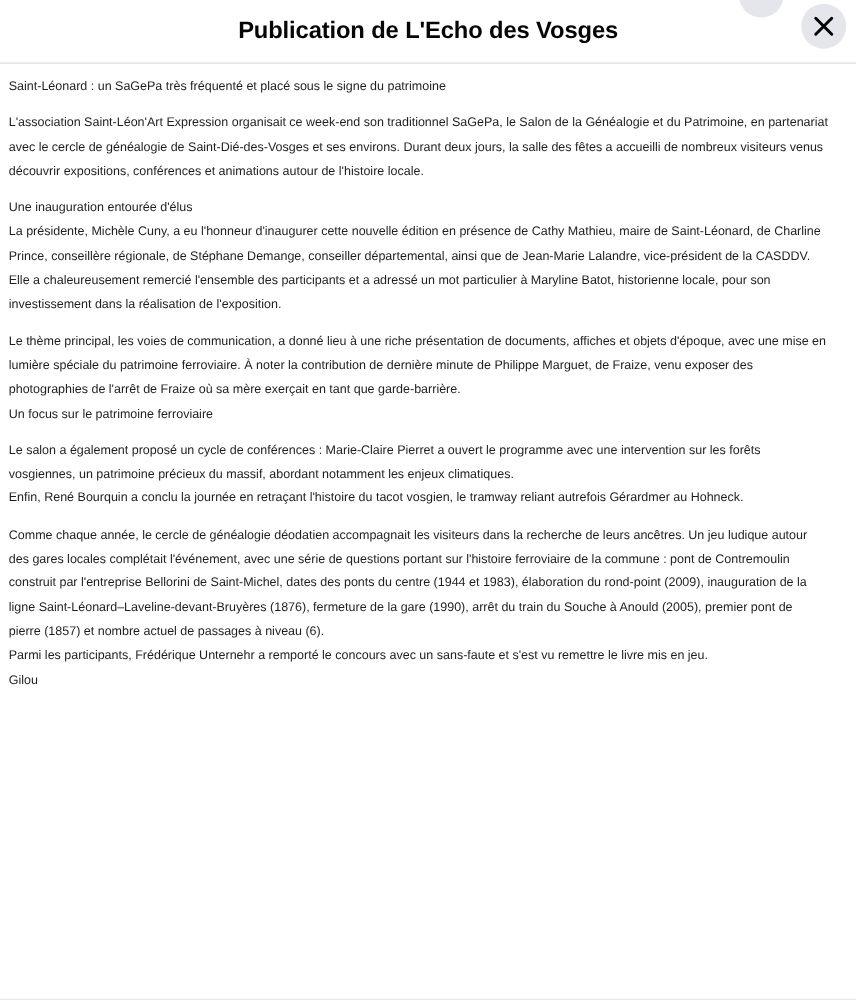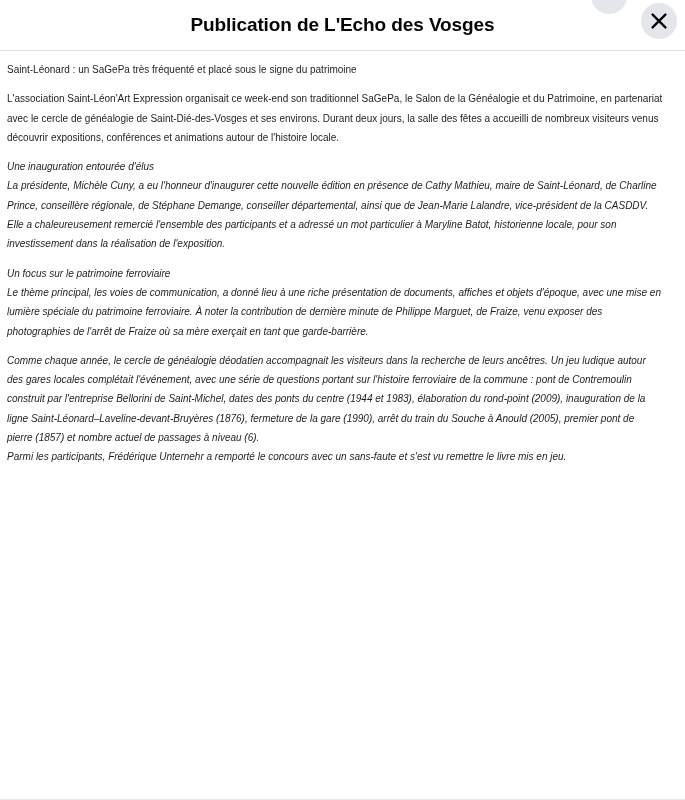--- a/index.html
+++ b/index.html
@@ -102,21 +102,20 @@
 
   .article p {
     margin: 0 0 10px 0;
   }
   .article p:last-child {
     margin-bottom: 0;
   }
 
   .article .block {
     margin: 0 16px 10px 0;
-    font-style: italic;
   }
   .article .block .line {
     display: block;
   }
 </style>
 </head>
 <body>
 
 <div class="dialog">
 
@@ -140,28 +139,31 @@
       <p>Saint-Léonard : un SaGePa très fréquenté et placé sous le signe du patrimoine</p>
 
       <p>L'association Saint-Léon'Art Expression organisait ce week-end son traditionnel SaGePa, le Salon de la Généalogie et du Patrimoine, en partenariat avec le cercle de généalogie de Saint-Dié-des-Vosges et ses environs. Durant deux jours, la salle des fêtes a accueilli de nombreux visiteurs venus découvrir expositions, conférences et animations autour de l'histoire locale.</p>
 
       <div class="block">
         <span class="line">Une inauguration entourée d'élus</span>
         <span class="line">La présidente, Michèle Cuny, a eu l'honneur d'inaugurer cette nouvelle édition en présence de Cathy Mathieu, maire de Saint-Léonard, de Charline Prince, conseillère régionale, de Stéphane Demange, conseiller départemental, ainsi que de Jean-Marie Lalandre, vice-président de la CASDDV. Elle a chaleureusement remercié l'ensemble des participants et a adressé un mot particulier à Maryline Batot, historienne locale, pour son investissement dans la réalisation de l'exposition.</span>
       </div>
 
       <div class="block">
+        <span class="line">Le thème principal, les voies de communication, a donné lieu à une riche présentation de documents, affiches et objets d'époque, avec une mise en lumière spéciale du patrimoine ferroviaire. À noter la contribution de dernière minute de Philippe Marguet, de Fraize, venu exposer des photographies de l'arrêt de Fraize où sa mère exerçait en tant que garde-barrière.</span>
         <span class="line">Un focus sur le patrimoine ferroviaire</span>
-        <span class="line">Le thème principal, les voies de communication, a donné lieu à une riche présentation de documents, affiches et objets d'époque, avec une mise en lumière spéciale du patrimoine ferroviaire. À noter la contribution de dernière minute de Philippe Marguet, de Fraize, venu exposer des photographies de l'arrêt de Fraize où sa mère exerçait en tant que garde-barrière.</span>
       </div>
 
       <div class="block">
+        <span class="line">Le salon a également proposé un cycle de conférences : Marie-Claire Pierret a ouvert le programme avec une intervention sur les forêts vosgiennes, un patrimoine précieux du massif, abordant notamment les enjeux climatiques.</span>
+        <span class="line">Enfin, René Bourquin a conclu la journée en retraçant l'histoire du tacot vosgien, le tramway reliant autrefois Gérardmer au Hohneck.</span>
       </div>
 
       <div class="block">
         <span class="line">Comme chaque année, le cercle de généalogie déodatien accompagnait les visiteurs dans la recherche de leurs ancêtres. Un jeu ludique autour des gares locales complétait l'événement, avec une série de questions portant sur l'histoire ferroviaire de la commune : pont de Contremoulin construit par l'entreprise Bellorini de Saint-Michel, dates des ponts du centre (1944 et 1983), élaboration du rond-point (2009), inauguration de la ligne Saint-Léonard–Laveline-devant-Bruyères (1876), fermeture de la gare (1990), arrêt du train du Souche à Anould (2005), premier pont de pierre (1857) et nombre actuel de passages à niveau (6).</span>
         <span class="line">Parmi les participants, Frédérique Unternehr a remporté le concours avec un sans-faute et s'est vu remettre le livre mis en jeu.</span>
+        <span class="line">Gilou</span>
       </div>
 
     </div>
   </div>
 
 </div>
 
 </body></html>

